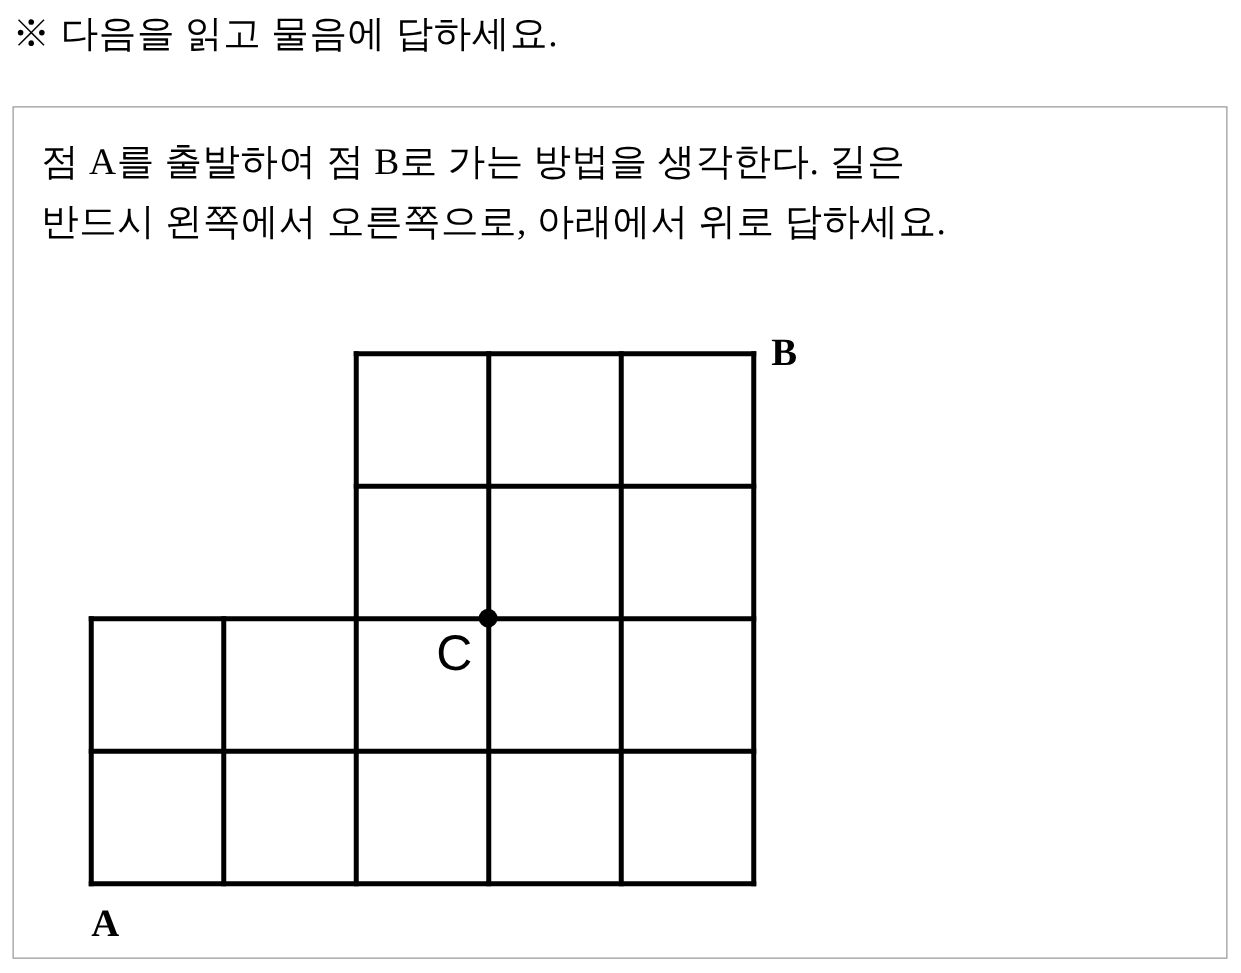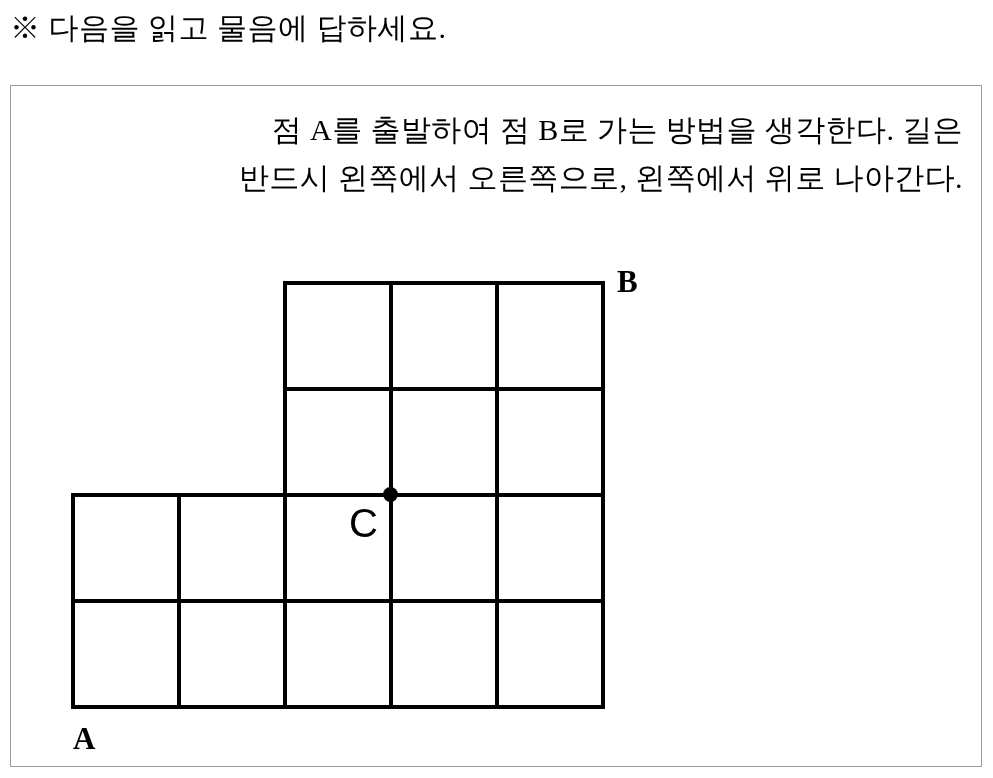--- a/index.html
+++ b/index.html
@@ -51,21 +51,20 @@
     left: 22px;
     top: 20px;
     width: 930px;
     font-size: 30px;
     line-height: 48px;
     letter-spacing: 0.4px;
   }
   .stem .ln {
     display: block;
     white-space: nowrap;
-    text-align: right;
   }
 
   
   .figure {
     position: absolute;
     left: 50px;
     top: 185px;
     width: 600px;
     height: 460px;
   }
@@ -105,21 +104,21 @@
 <body>
 
 <div class="page">
 
   <div class="instruction">※ 다음을 읽고 물음에 답하세요.</div>
 
   <div class="problem-box">
 
     <div class="stem">
       <span class="ln">점 A를 출발하여 점 B로 가는 방법을 생각한다. 길은</span>
-      <span class="ln">반드시 왼쪽에서 오른쪽으로, 왼쪽에서 위로 나아간다.</span>
+      <span class="ln">반드시 왼쪽에서 오른쪽으로, 아래에서 위로 답하세요.</span>
     </div>
 
     <div class="figure">
 
       <div class="gridline h" style="left:222px; top:10px; width:322px;"></div>
 
       <div class="gridline h" style="left:222px; top:116px; width:322px;"></div>
 
       <div class="gridline h" style="left:10px; top:222px; width:534px;"></div>
 

